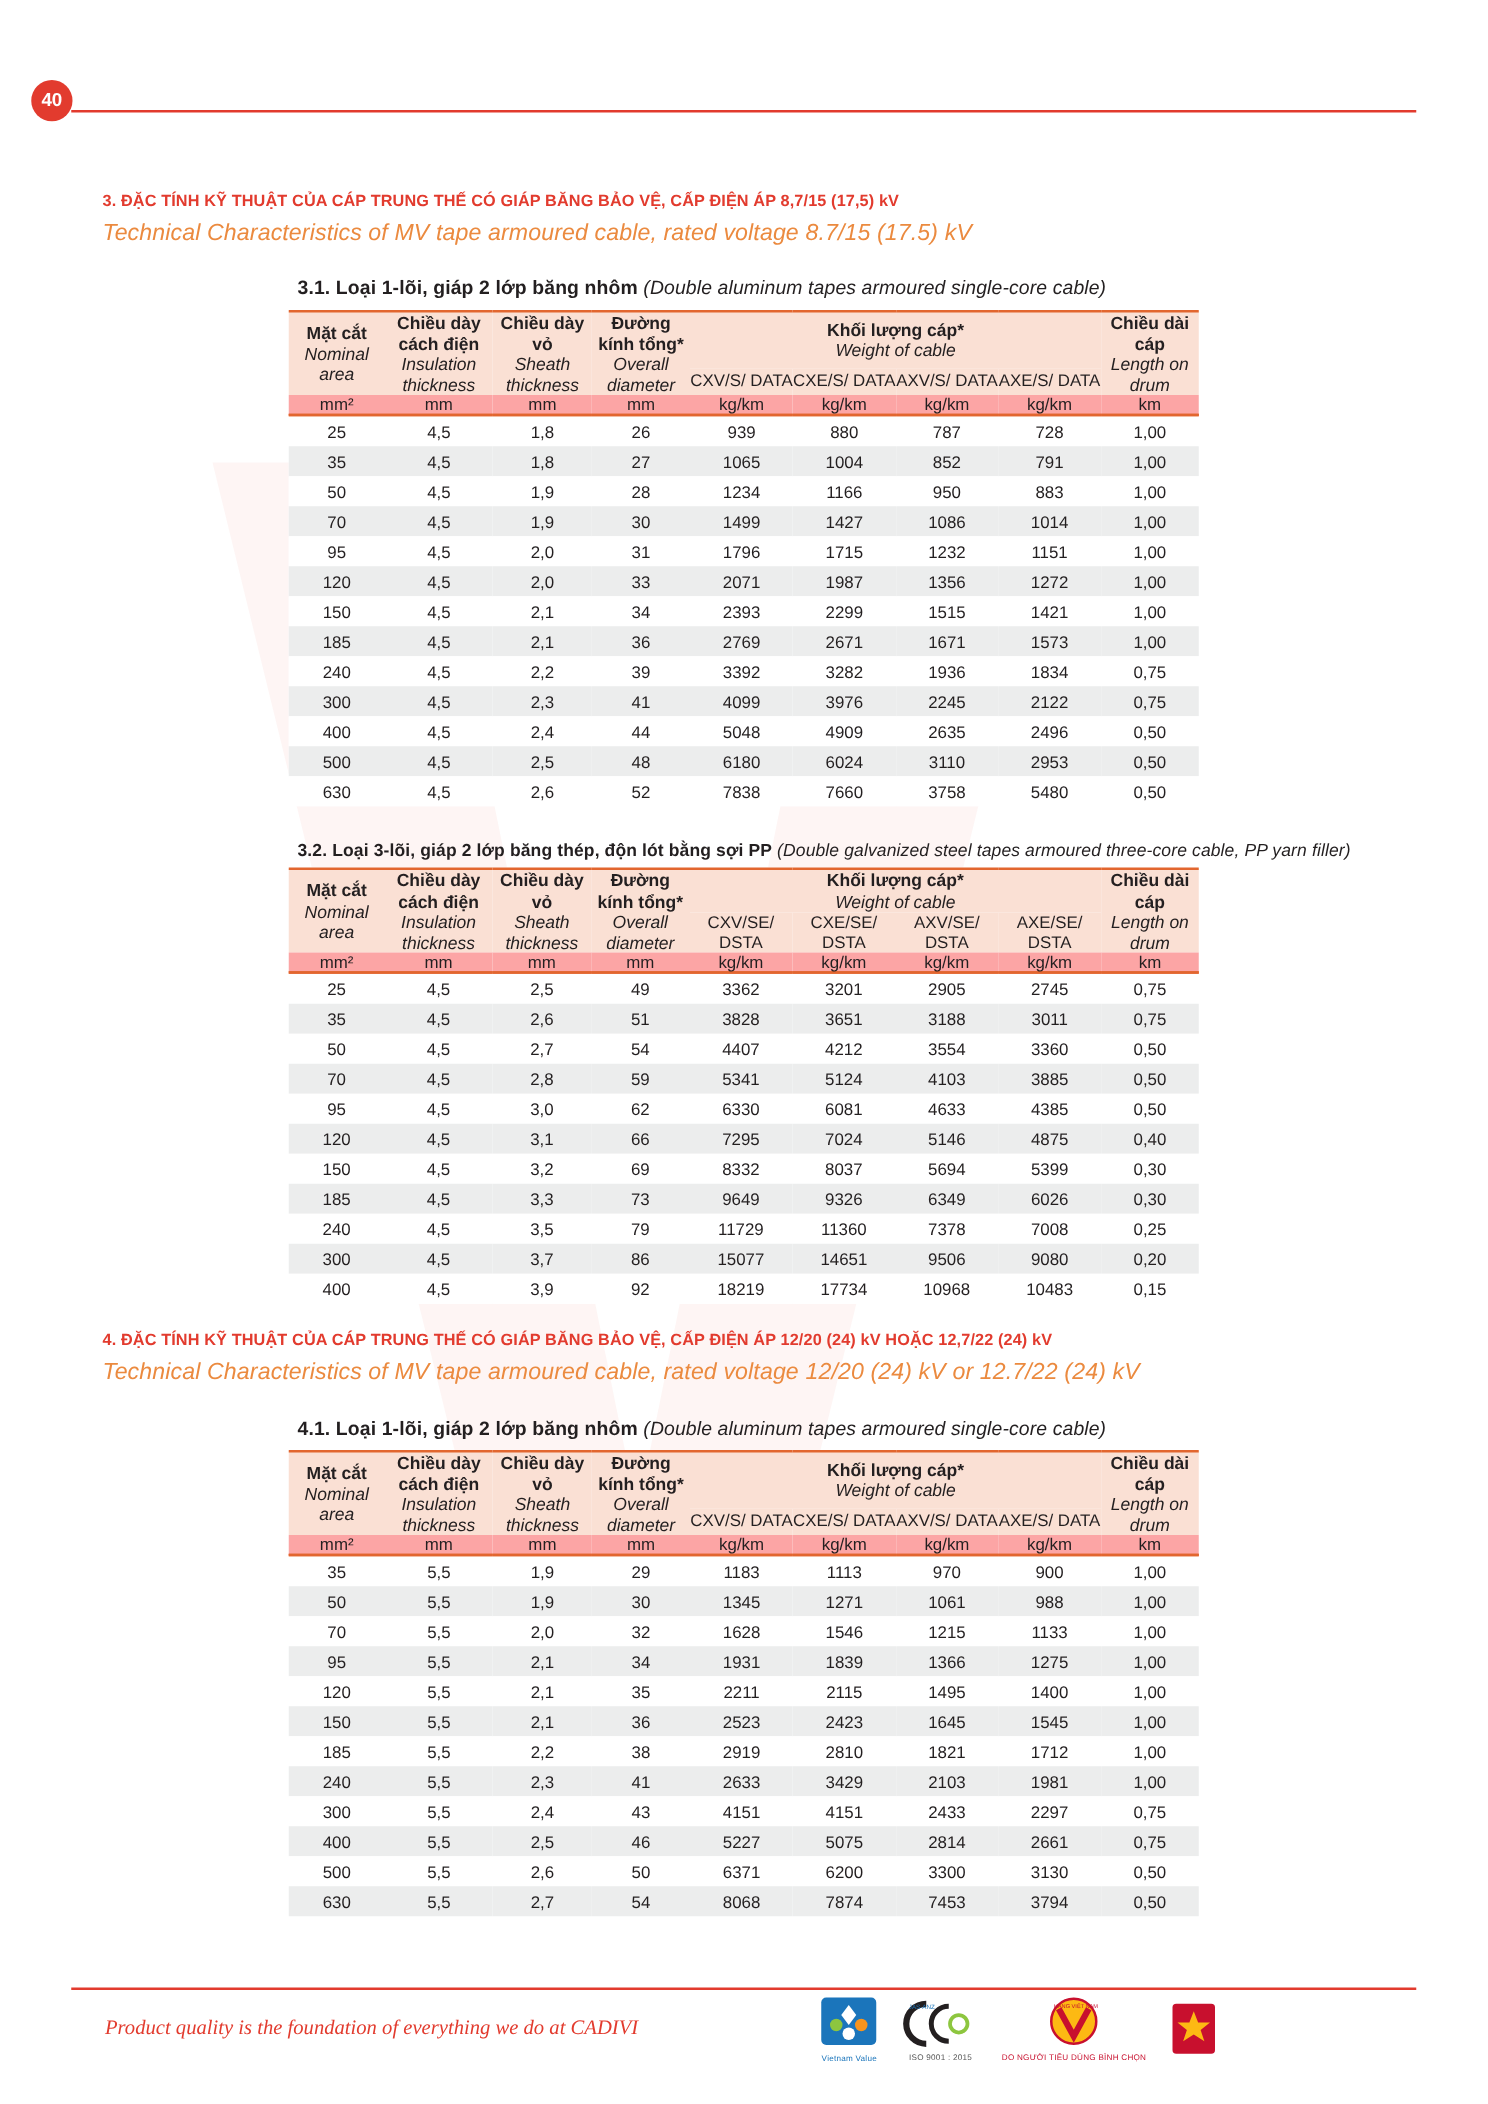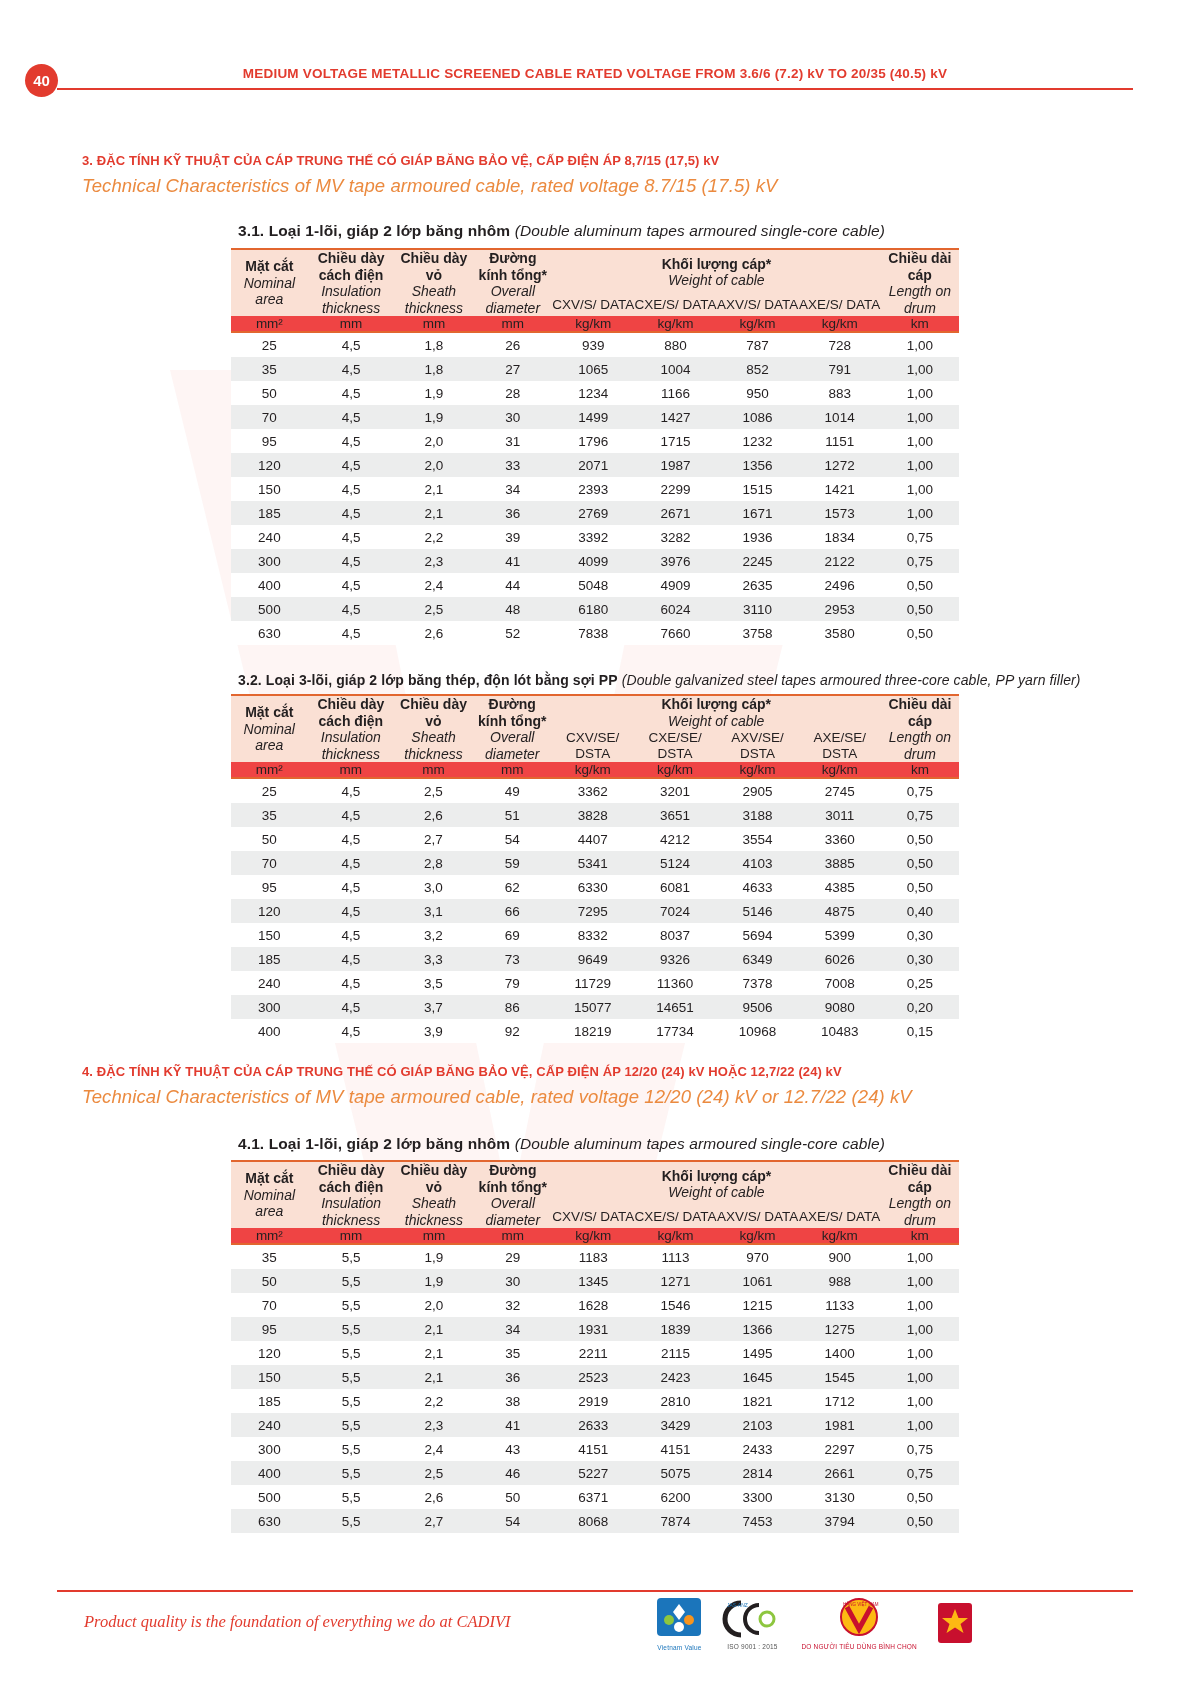--- a/index.html
+++ b/index.html
@@ -139,21 +139,21 @@
   .hdr-row1 td, .hdr-row2 td {
     background: #fae0d4;
     color: #231f20;
     line-height: 1.18;
     padding: 3px 2px;
   }
   .hdr-row1 td { font-size: 14px; }
   .hdr-name { font-weight: bold; }
   .hdr-en { font-style: italic; }
   .unit-row td {
-    background: #ef4444;
+    background: #fca5a5;
     padding: 6px 2px;
     font-size: 13.5px;
   }
   .top-line {
     border-top: 2px solid #e2662f !important;
   }
   .bot-line {
     border-bottom: 2px solid #e2662f !important;
   }
   tr.data td {
@@ -224,21 +224,20 @@
 
 <div class="watermark">
   <svg class="wm-v" viewBox="0 0 800 1080">
     <polygon points="60,40 230,40 400,880 570,40 740,40 490,1060 310,1060" fill="#e8564a" opacity="0.45"></polygon>
   </svg>
   <div class="wm-url">pkled.vn</div>
 </div>
 
 <div class="page-header">
   <div class="page-badge">40</div>
-  <div class="hdr-title">MEDIUM VOLTAGE METALLIC SCREENED CABLE RATED VOLTAGE FROM 3.6/6 (7.2) kV TO 20/35 (40.5) kV</div>
   <div class="hdr-rule"></div>
 </div>
 
 <div class="content">
 
   <div class="sec" style="top:152px;">
     <div class="sec-vn">
       <span>3.</span>
       <span>ĐẶC TÍNH KỸ THUẬT CỦA CÁP TRUNG THẾ CÓ GIÁP BĂNG BẢO VỆ, CẤP ĐIỆN ÁP 8,7/15 (17,5) kV</span>
     </div>
@@ -442,21 +441,21 @@
           <td>0,50</td>
         </tr>
         <tr class="data plain">
           <td>630</td>
           <td>4,5</td>
           <td>2,6</td>
           <td>52</td>
           <td>7838</td>
           <td>7660</td>
           <td>3758</td>
-          <td>3580</td>
+          <td>5480</td>
           <td>0,50</td>
         </tr>
       </tbody>
   </table>
 
   <div class="sub sub-small" style="left:238px; top:672px;">
     <b>3.2.</b>
     <b>Loại 3-lõi, giáp 2 lớp băng thép, độn lót bằng sợi PP</b>
     <i>(Double galvanized steel tapes armoured three-core cable, PP yarn filler)</i>
   </div>

